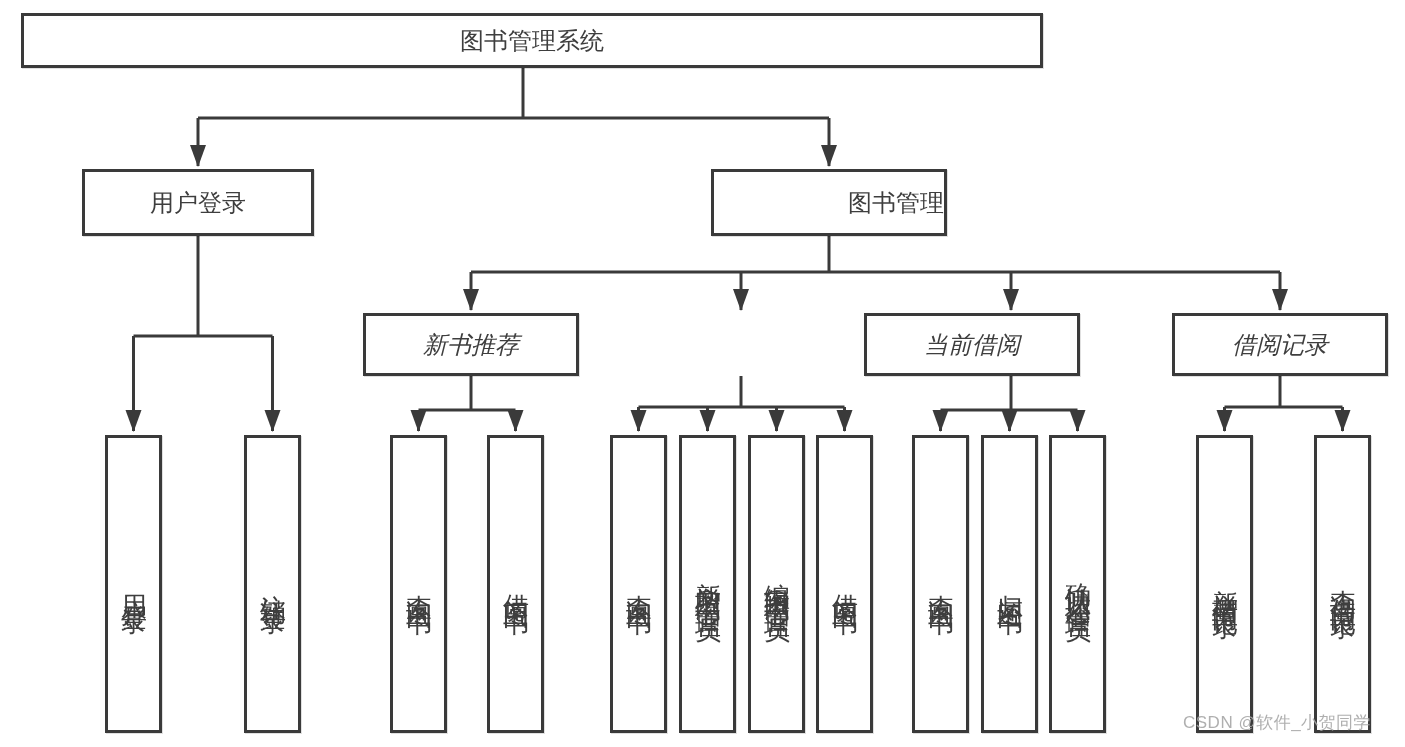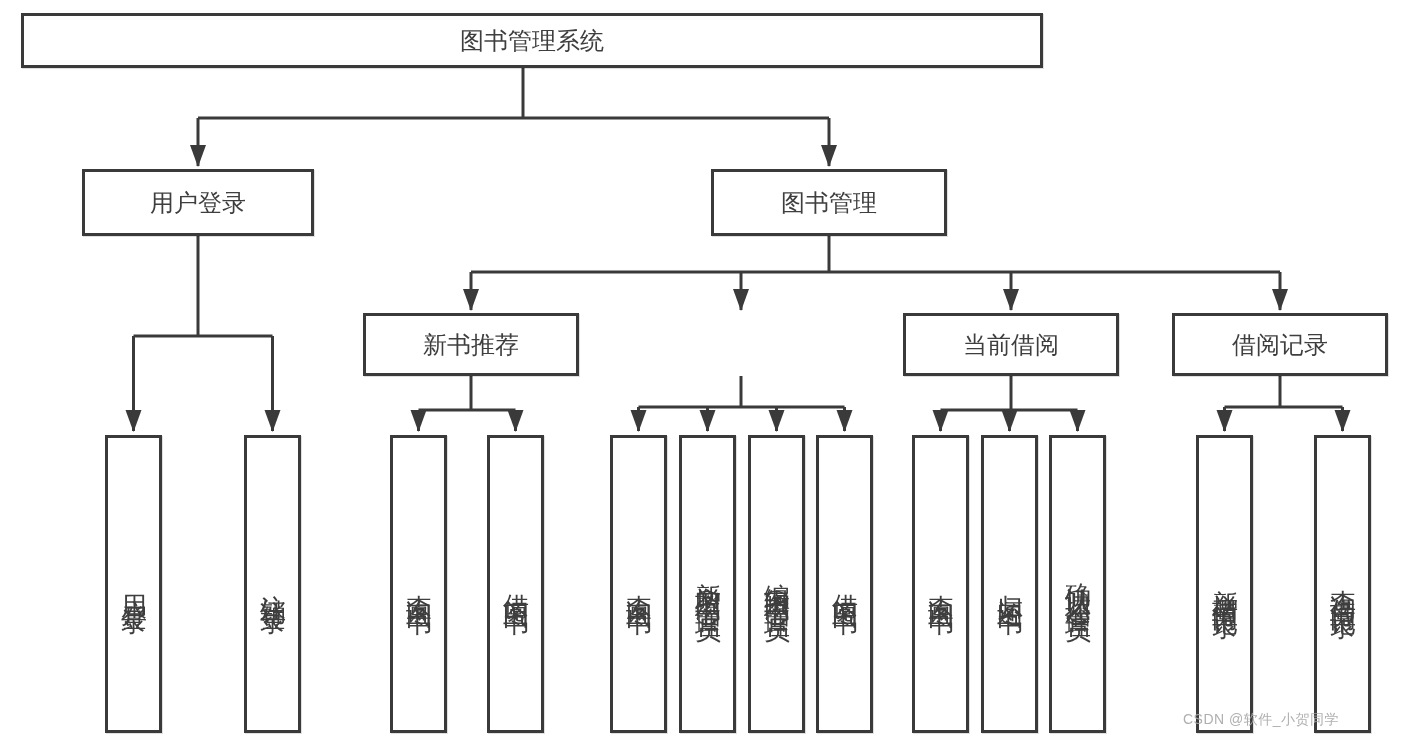--- a/index.html
+++ b/index.html
@@ -9,39 +9,39 @@
   .box{
     position:absolute;box-sizing:border-box;background:#ffffff;
     border:3px solid #3a3a3a;color:#3e3e3e;
     display:flex;align-items:center;justify-content:center;
     font-size:24px;z-index:1;line-height:1.15;
     box-shadow:1px 1px 0 rgba(0,0,0,0.12);
   }
   .root{left:21px;top:13px;width:1022px;height:55px;}
   .lvl2{top:169px;height:67px;}
   .lvl2.user{left:82px;width:232px;}
-  .lvl2.mgmt{left:711px;width:236px;}
-  .lvl3{top:313px;height:63px;width:216px;}
+  .lvl2.mgmt{left:711px;width:236px;justify-content:flex-end;}
+  .lvl3{top:313px;height:63px;width:216px;font-style:italic;}
   .lvl3.n0{left:363px;}
   .lvl3.n1{left:633px;}
-  .lvl3.n2{left:903px;}
+  .lvl3.n2{left:864px;}
   .lvl3.n3{left:1172px;}
   .leaf{top:435px;height:298px;width:57px;}
   .leaf .vtext{
     writing-mode:vertical-rl;text-orientation:mixed;
     font-size:26px;letter-spacing:5px;color:#3e3e3e;white-space:nowrap;
   }
   .lf0{left:105px;}  .lf1{left:244px;}
   .lf2{left:390px;}  .lf3{left:487px;}
   .lf4{left:610px;}  .lf5{left:679px;}  .lf6{left:748px;}  .lf7{left:816px;}
   .lf8{left:912px;}  .lf9{left:981px;}  .lf10{left:1049px;}
   .lf11{left:1196px;}.lf12{left:1314px;}
   .watermark{
     position:absolute;left:1183px;top:711px;z-index:5;
-    font-size:14px;color:rgba(168,168,168,0.92);white-space:nowrap;
+    font-size:17px;color:rgba(168,168,168,0.92);white-space:nowrap;
     letter-spacing:0.5px;
   }
 </style>
 </head>
 <body>
 
 <div id="canvas">
 
   <svg id="connectors" viewBox="0 0 1405 747" xmlns="http://www.w3.org/2000/svg">
     <defs>

